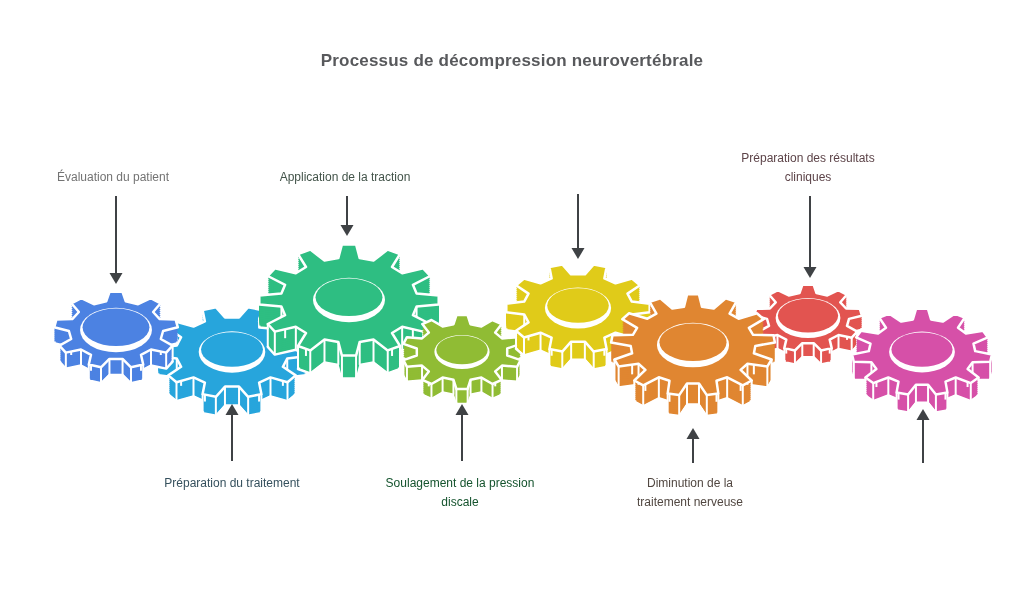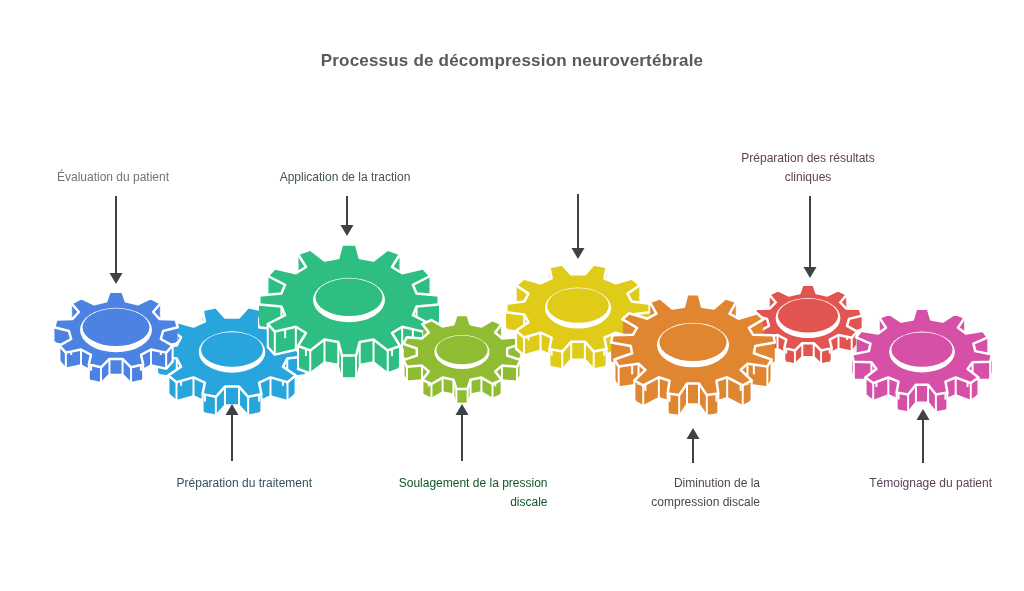--- a/index.html
+++ b/index.html
@@ -10,21 +10,21 @@
   .title{
     position:absolute;top:51px;left:0;width:100%;text-align:center;
     font-size:17px;font-weight:700;letter-spacing:.2px;
   }
   #gear-canvas{position:absolute;left:0;top:0;}
   .lbl{
     position:absolute;transform:translateX(-50%);text-align:center;
     font-size:12px;line-height:19px;font-weight:400;
   }
   .lbl-top{bottom:404px;}
-  .lbl-bottom{top:474px;text-align:right;}
+  .lbl-bottom{top:474px;}
   .lbl-0{left:113px;width:210px;}
   .lbl-1{left:232px;width:160px;}
   .lbl-2{left:345px;width:160px;}
   .lbl-3{left:460px;width:175px;}
   .lbl-4{left:577px;width:165px;}
   .lbl-5{left:690px;width:140px;}
   .lbl-6{left:808px;width:175px;}
   .lbl-7{left:922px;width:140px;}
 </style>
 </head>
@@ -331,16 +331,15 @@
         <path d="M916.5,420L929.5,420L923,409Z" fill="#3f4245"></path>
       </g>
     </svg>
 
   <div class="title" style="color: rgb(88, 89, 92);">Processus de décompression neurovertébrale</div>
 
   <div class="lbl lbl-top lbl-0" style="color: #737373;">Évaluation du patient</div>
   <div class="lbl lbl-bottom lbl-1" style="color: rgb(53, 80, 93);">Préparation du traitement</div>
   <div class="lbl lbl-top lbl-2" style="color: rgb(67, 84, 74);">Application de la traction</div>
   <div class="lbl lbl-bottom lbl-3" style="color: #14532d;">Soulagement de la pression discale</div>
-  <div class="lbl lbl-bottom lbl-5" style="color: rgb(81, 71, 65);">Diminution de la compression discale</div>
+  <div class="lbl lbl-bottom lbl-5" style="color: rgb(81, 71, 65);">Diminution de la traitement nerveuse</div>
   <div class="lbl lbl-top lbl-6" style="color: rgb(93, 68, 73);">Préparation des résultats cliniques</div>
-  <div class="lbl lbl-bottom lbl-7" style="color: rgb(90, 67, 86);">Témoignage du patient</div>
 </div>
 
 </body></html>

